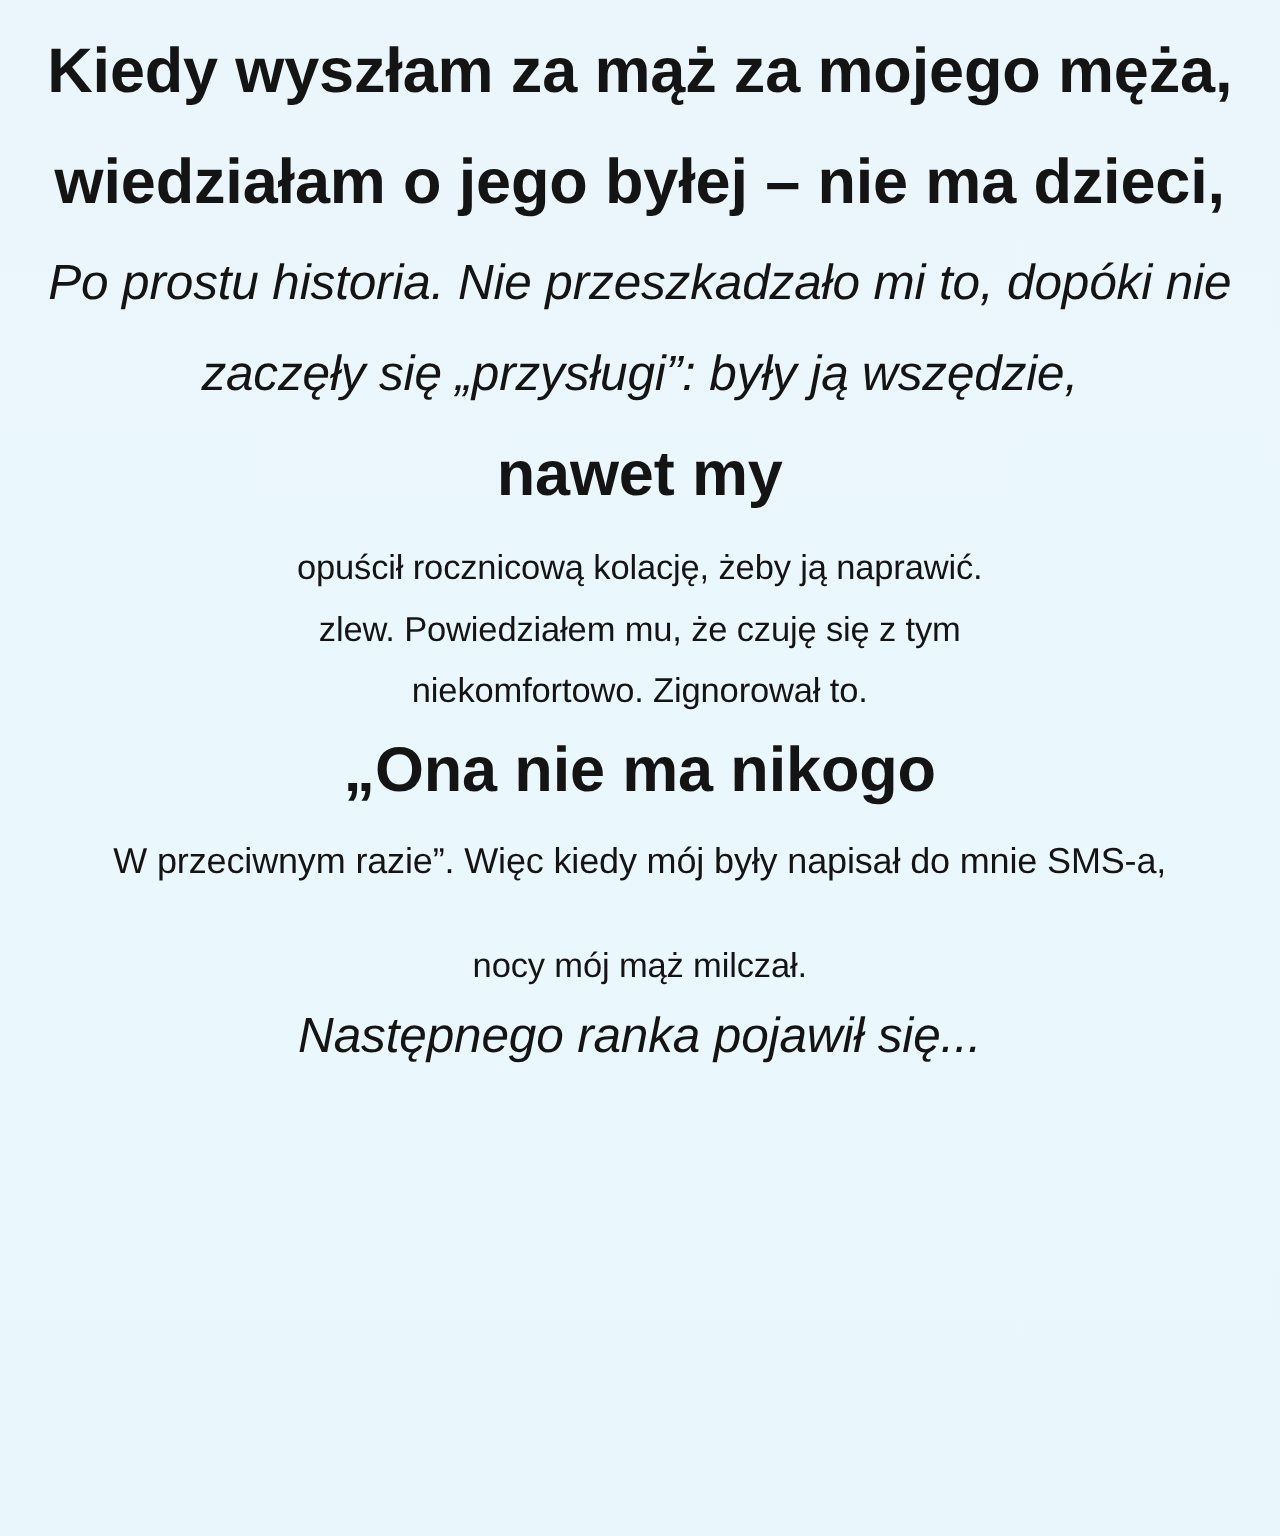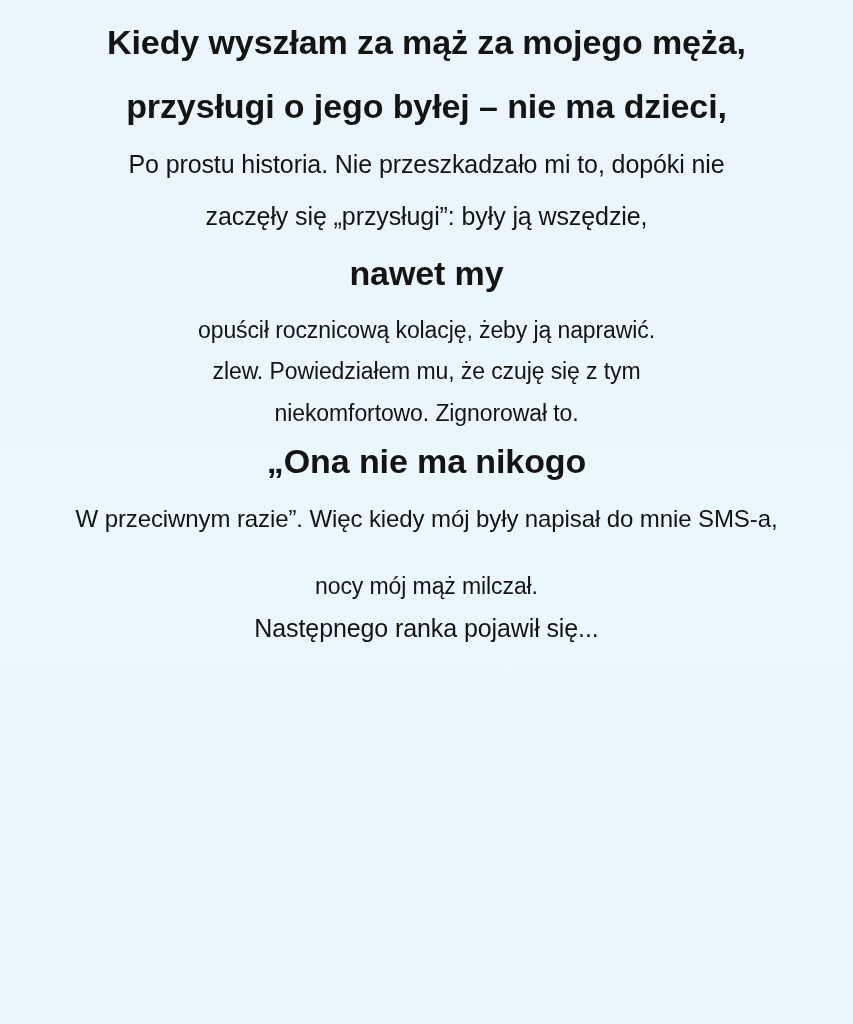--- a/index.html
+++ b/index.html
@@ -27,28 +27,29 @@
   }
   .line {
     width: 100%;
     text-align: center;
     line-height: 1.18;
     letter-spacing: -0.1px;
     color: #141414;
     white-space: nowrap;
   }
   .big {
-    font-size: 34px;
+    font-size: 42px;
     font-weight: 700;
     margin: 0 0 6px 0;
   }
   .small {
-    font-size: 25px;
+    font-size: 33px;
     font-weight: 400;
     margin: 0 0 4px 0;
+    font-style: italic;
   }
   .med {
     font-size: 23px;
     font-weight: 400;
     margin: 0 0 4px 0;
   }
   .tiny {
     font-size: 24px;
     font-weight: 400;
     margin: 0 0 4px 0;
@@ -58,21 +59,21 @@
   .gap-lg { height: 26px; }
 </style>
 </head>
 <body>
 
 <div class="page">
 
   <div class="line big">Kiedy wyszłam za mąż za mojego męża,</div>
   <div class="gap-md"></div>
 
-  <div class="line big">przysługi o jego byłej – nie ma dzieci,</div>
+  <div class="line big">wiedziałam o jego byłej – nie ma dzieci,</div>
   <div class="gap-md"></div>
 
   <div class="line small">Po prostu historia. Nie przeszkadzało mi to, dopóki nie</div>
   <div class="gap-md"></div>
 
   <div class="line small">zaczęły się „przysługi”: były ją wszędzie,</div>
   <div class="gap-md"></div>
 
   <div class="line big">nawet my</div>
   <div class="gap-md"></div>

